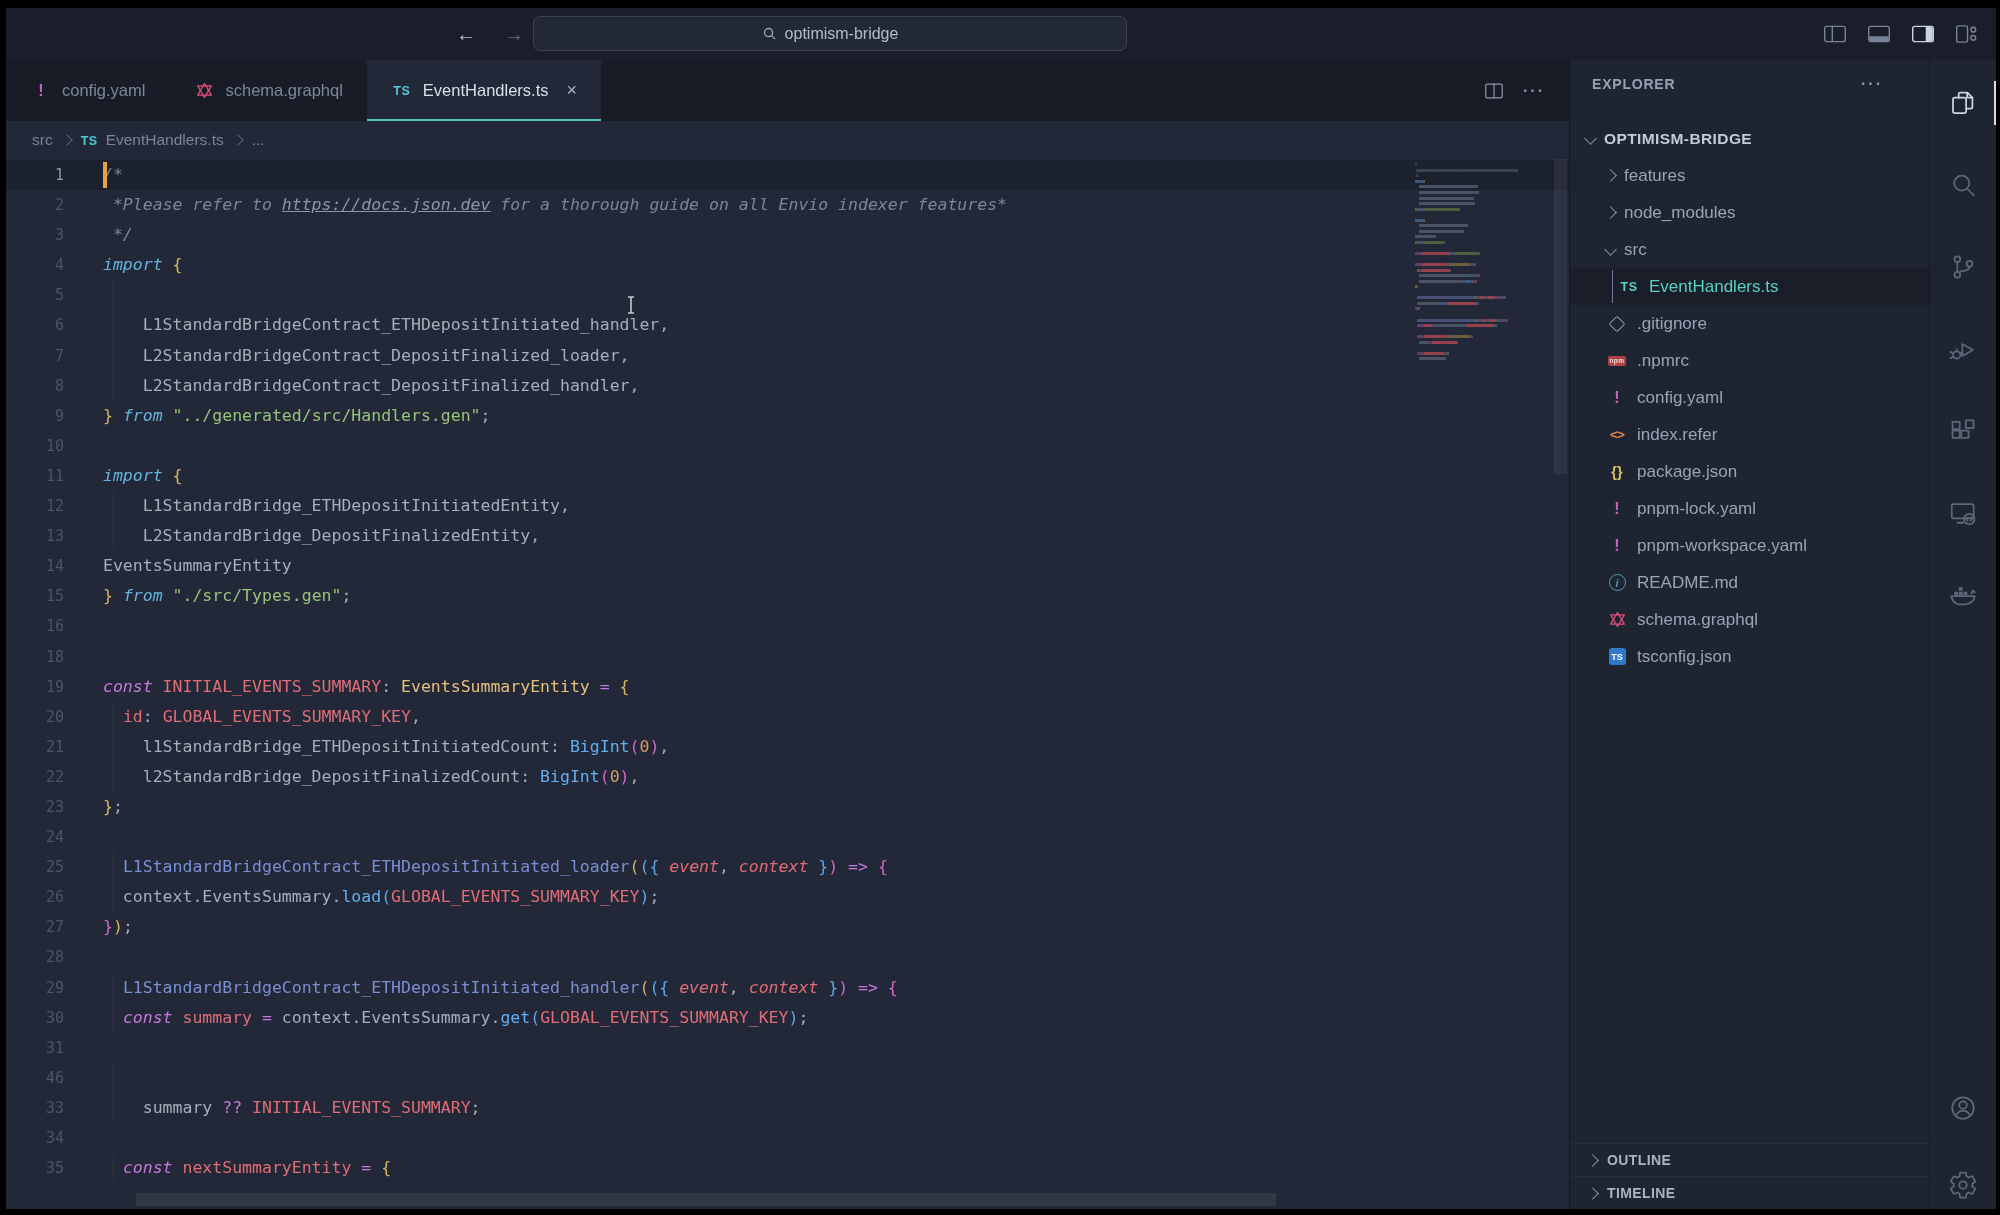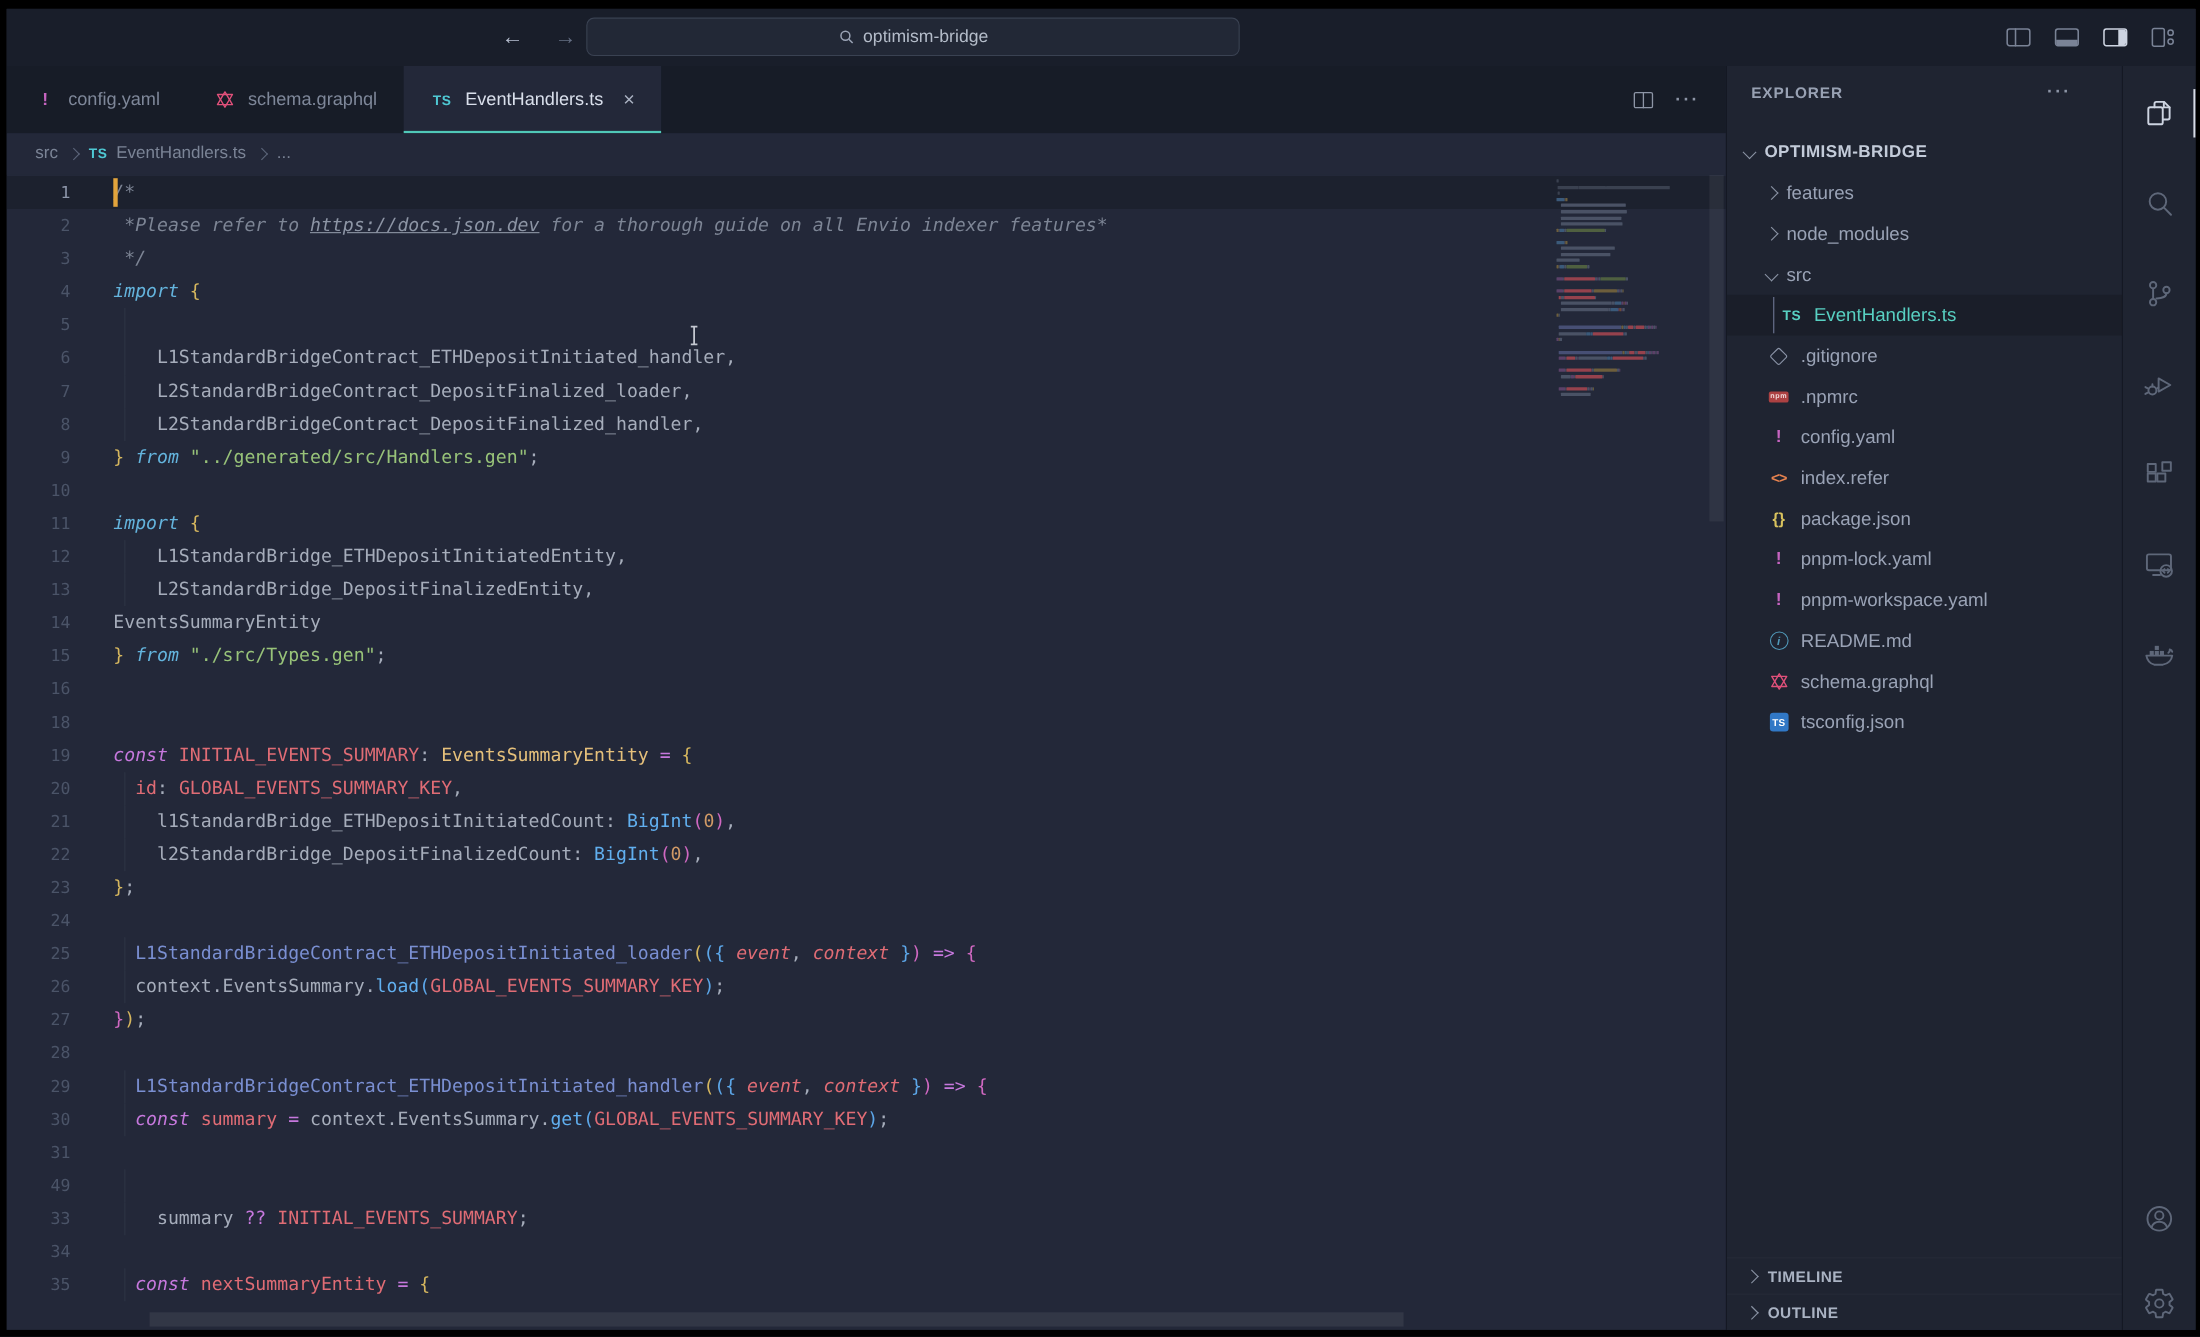--- a/index.html
+++ b/index.html
@@ -227,21 +227,21 @@
             <div class="line"><span class="num">22</span><span class="guide"></span><span class="lc"><span class="t-pln">    l2StandardBridge_DepositFinalizedCount</span><span class="t-pln">: </span><span class="t-fn">BigInt</span><span class="t-br2">(</span><span class="t-num">0</span><span class="t-br2">)</span><span class="t-pln">,</span></span></div>
             <div class="line"><span class="num">23</span><span class="lc"><span class="t-br1">}</span><span class="t-pln">;</span></span></div>
             <div class="line"><span class="num">24</span><span class="lc"></span></div>
             <div class="line"><span class="num">25</span><span class="guide"></span><span class="lc"><span class="t-pln">  </span><span class="t-fnr">L1StandardBridgeContract_ETHDepositInitiated_loader</span><span class="t-br1">(</span><span class="t-br3">({</span><span class="t-pln"> </span><span class="t-varit">event</span><span class="t-pln">, </span><span class="t-varit">context</span><span class="t-pln"> </span><span class="t-br3">}</span><span class="t-br2">)</span><span class="t-pln"> </span><span class="t-op">=&gt;</span><span class="t-pln"> </span><span class="t-br2">{</span></span></div>
             <div class="line"><span class="num">26</span><span class="guide"></span><span class="lc"><span class="t-pln">  context.EventsSummary.</span><span class="t-fn">load</span><span class="t-br3">(</span><span class="t-var">GLOBAL_EVENTS_SUMMARY_KEY</span><span class="t-br3">)</span><span class="t-pln">;</span></span></div>
             <div class="line"><span class="num">27</span><span class="lc"><span class="t-br2">}</span><span class="t-br1">)</span><span class="t-pln">;</span></span></div>
             <div class="line"><span class="num">28</span><span class="lc"></span></div>
             <div class="line"><span class="num">29</span><span class="guide"></span><span class="lc"><span class="t-pln">  </span><span class="t-fnr">L1StandardBridgeContract_ETHDepositInitiated_handler</span><span class="t-br1">(</span><span class="t-br3">({</span><span class="t-pln"> </span><span class="t-varit">event</span><span class="t-pln">, </span><span class="t-varit">context</span><span class="t-pln"> </span><span class="t-br3">}</span><span class="t-br2">)</span><span class="t-pln"> </span><span class="t-op">=&gt;</span><span class="t-pln"> </span><span class="t-br2">{</span></span></div>
             <div class="line"><span class="num">30</span><span class="guide"></span><span class="lc"><span class="t-pln">  </span><span class="t-kw2">const</span><span class="t-pln"> </span><span class="t-var">summary</span><span class="t-pln"> </span><span class="t-op">=</span><span class="t-pln"> context.EventsSummary.</span><span class="t-fn">get</span><span class="t-br3">(</span><span class="t-var">GLOBAL_EVENTS_SUMMARY_KEY</span><span class="t-br3">)</span><span class="t-pln">;</span></span></div>
             <div class="line"><span class="num">31</span><span class="lc"></span></div>
-            <div class="line"><span class="num">49</span><span class="guide"></span></div>
+            <div class="line"><span class="num">46</span><span class="guide"></span></div>
             <div class="line"><span class="num">33</span><span class="guide"></span><span class="lc"><span class="t-pln">    summary </span><span class="t-op">??</span><span class="t-pln"> </span><span class="t-var">INITIAL_EVENTS_SUMMARY</span><span class="t-pln">;</span></span></div>
             <div class="line"><span class="num">34</span><span class="lc"></span></div>
             <div class="line"><span class="num">35</span><span class="guide"></span><span class="lc"><span class="t-pln">  </span><span class="t-kw2">const</span><span class="t-pln"> </span><span class="t-var">nextSummaryEntity</span><span class="t-pln"> </span><span class="t-op">=</span><span class="t-pln"> </span><span class="t-br1">{</span></span></div>
           </div>
         <div class="minimap" id="minimap">
             <div class="mm-line">
               <span style="width: 2.24px; background: rgb(58, 65, 80);"></span>
             </div>
             <div class="mm-line">
               <span style="width: 1.12px;"></span>
@@ -557,25 +557,25 @@
           <div class="row lvl1">
             <span class="ficon">
               <span class="fi-tsconfig">TS</span>
             </span>
             <span>tsconfig.json</span>
           </div>
         </div>
       <div class="sb-bottom" id="sb-sections">
           <div class="section">
             <span class="chev big"></span>
-            <span>TIMELINE</span>
+            <span>OUTLINE</span>
           </div>
           <div class="section">
             <span class="chev big"></span>
-            <span>OUTLINE</span>
+            <span>TIMELINE</span>
           </div>
         </div>
     </div>
 
     <div class="activitybar" id="activitybar">
         <div class="ab-icon active" style="top: 14px;">
           <svg width="30" height="30" viewBox="0 0 24 24" fill="none" stroke="currentColor" stroke-width="1.4" stroke-linecap="round" stroke-linejoin="round">
             <rect x="4" y="7.6" width="10.5" height="12.4" rx="1.4"></rect>
             <path d="M8.5 7.6V5a1.3 1.3 0 0 1 1.3-1.3h5.7l4 4v7.5a1.3 1.3 0 0 1-1.3 1.3h-3.2"></path>
             <path d="M15.3 3.8v3.9h4.2"></path>

